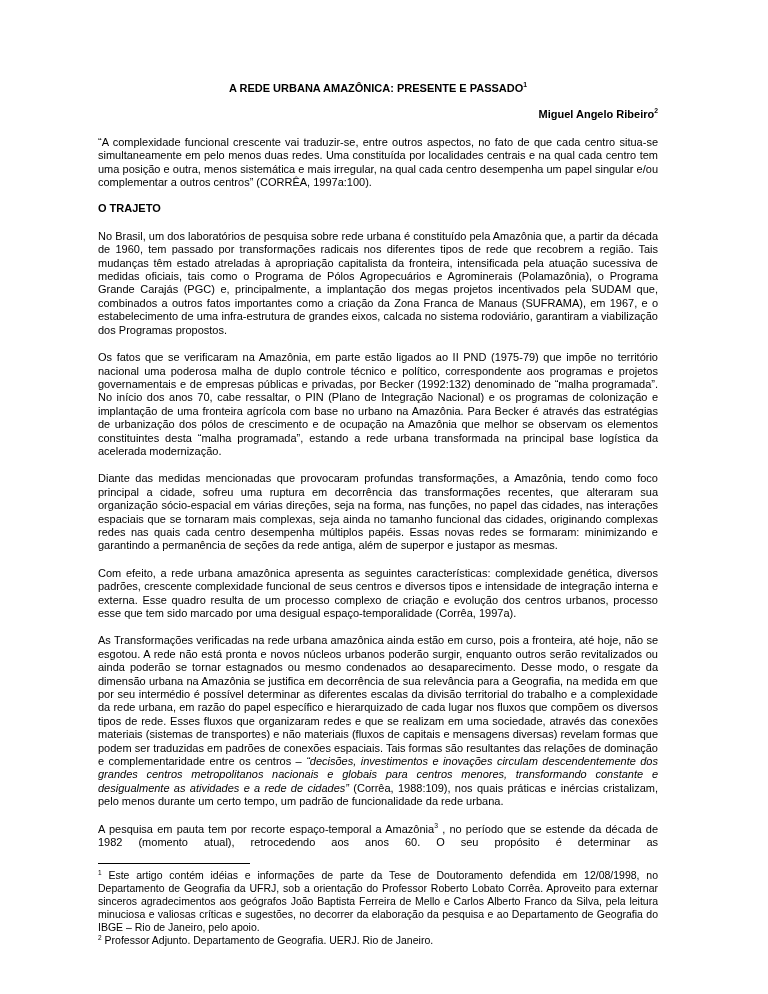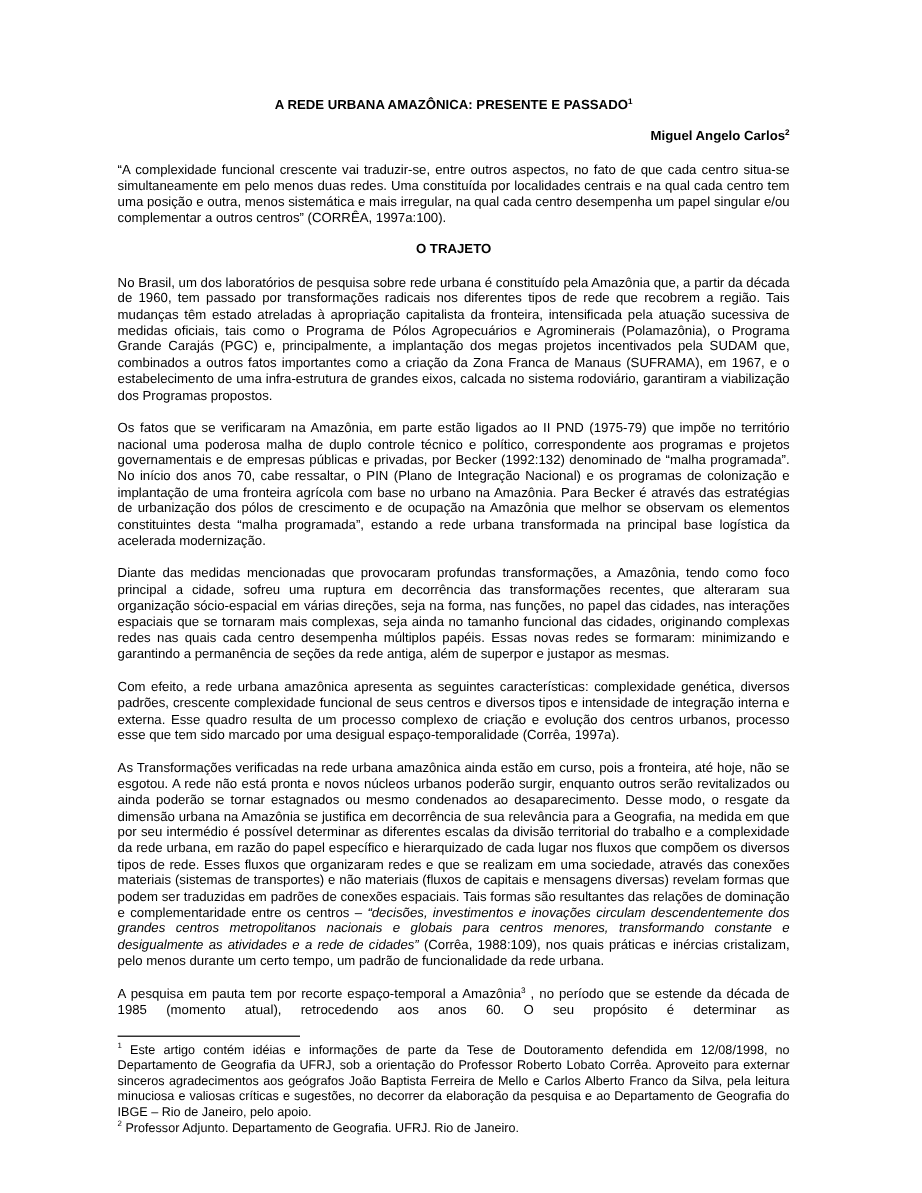--- a/index.html
+++ b/index.html
@@ -28,21 +28,20 @@
   }
   .author {
     font-weight: bold;
     text-align: right;
     margin: 0 0 13px 0;
   }
   .section-heading {
     font-size: 11px;
     font-weight: bold;
     margin: 0 0 13px 0;
-    text-align: center;
   }
   .para {
     text-align: justify;
     margin: 14px 0 13px 0;
   }
   .justify-last {
     text-align-last: justify;
   }
   sup {
     font-size: 0.62em;
@@ -64,37 +63,37 @@
     margin: 0;
   }
 </style>
 </head>
 <body>
 
 <div class="page">
 
   <h1 class="title"><span>A REDE URBANA AMAZÔNICA: PRESENTE E PASSADO</span><sup>1</sup></h1>
 
-  <p class="author"><span>Miguel Angelo Carlos</span><sup>2</sup></p>
+  <p class="author"><span>Miguel Angelo Ribeiro</span><sup>2</sup></p>
 
   <p class="para"><span>“A complexidade funcional crescente vai traduzir-se, entre outros aspectos, no fato de que cada centro situa-se simultaneamente em pelo menos duas redes. Uma constituída por localidades centrais e na qual cada centro tem uma posição e outra, menos sistemática e mais irregular, na qual cada centro desempenha um papel singular e/ou complementar a outros centros” (CORRÊA, 1997a:100).</span></p>
 
   <h2 class="section-heading">O TRAJETO</h2>
 
   <p class="para"><span>No Brasil, um dos laboratórios de pesquisa sobre rede urbana é constituído pela Amazônia que, a partir da década de 1960, tem passado por transformações radicais nos diferentes tipos de rede que recobrem a região. Tais mudanças têm estado atreladas à apropriação capitalista da fronteira, intensificada pela atuação sucessiva de medidas oficiais, tais como o Programa de Pólos Agropecuários e Agrominerais (Polamazônia), o Programa Grande Carajás (PGC) e, principalmente, a implantação dos megas projetos incentivados pela SUDAM que, combinados a outros fatos importantes como a criação da Zona Franca de Manaus (SUFRAMA), em 1967, e o estabelecimento de uma infra-estrutura de grandes eixos, calcada no sistema rodoviário, garantiram a viabilização dos Programas propostos.</span></p>
 
   <p class="para"><span>Os fatos que se verificaram na Amazônia, em parte estão ligados ao II PND (1975-79) que impõe no território nacional uma poderosa malha de duplo controle técnico e político, correspondente aos programas e projetos governamentais e de empresas públicas e privadas, por Becker (1992:132) denominado de “malha programada”. No início dos anos 70, cabe ressaltar, o PIN (Plano de Integração Nacional) e os programas de colonização e implantação de uma fronteira agrícola com base no urbano na Amazônia. Para Becker é através das estratégias de urbanização dos pólos de crescimento e de ocupação na Amazônia que melhor se observam os elementos constituintes desta “malha programada”, estando a rede urbana transformada na principal base logística da acelerada modernização.</span></p>
 
   <p class="para"><span>Diante das medidas mencionadas que provocaram profundas transformações, a Amazônia, tendo como foco principal a cidade, sofreu uma ruptura em decorrência das transformações recentes, que alteraram sua organização sócio-espacial em várias direções, seja na forma, nas funções, no papel das cidades, nas interações espaciais que se tornaram mais complexas, seja ainda no tamanho funcional das cidades, originando complexas redes nas quais cada centro desempenha múltiplos papéis. Essas novas redes se formaram: minimizando e garantindo a permanência de seções da rede antiga, além de superpor e justapor as mesmas.</span></p>
 
   <p class="para"><span>Com efeito, a rede urbana amazônica apresenta as seguintes características: complexidade genética, diversos padrões, crescente complexidade funcional de seus centros e diversos tipos e intensidade de integração interna e externa. Esse quadro resulta de um processo complexo de criação e evolução dos centros urbanos, processo esse que tem sido marcado por uma desigual espaço-temporalidade (Corrêa, 1997a).</span></p>
 
   <p class="para"><span>As Transformações verificadas na rede urbana amazônica ainda estão em curso, pois a fronteira, até hoje, não se esgotou. A rede não está pronta e novos núcleos urbanos poderão surgir, enquanto outros serão revitalizados ou ainda poderão se tornar estagnados ou mesmo condenados ao desaparecimento. Desse modo, o resgate da dimensão urbana na Amazônia se justifica em decorrência de sua relevância para a Geografia, na medida em que por seu intermédio é possível determinar as diferentes escalas da divisão territorial do trabalho e a complexidade da rede urbana, em razão do papel específico e hierarquizado de cada lugar nos fluxos que compõem os diversos tipos de rede. Esses fluxos que organizaram redes e que se realizam em uma sociedade, através das conexões materiais (sistemas de transportes) e não materiais (fluxos de capitais e mensagens diversas) revelam formas que podem ser traduzidas em padrões de conexões espaciais. Tais formas são resultantes das relações de dominação e complementaridade entre os centros – </span><i>“decisões, investimentos e inovações circulam descendentemente dos grandes centros metropolitanos nacionais e globais para centros menores, transformando constante e desigualmente as atividades e a rede de cidades”</i><span> (Corrêa, 1988:109), nos quais práticas e inércias cristalizam, pelo menos durante um certo tempo, um padrão de funcionalidade da rede urbana.</span></p>
 
-  <p class="para justify-last"><span>A pesquisa em pauta tem por recorte espaço-temporal a Amazônia</span><sup>3</sup><span> , no período que se estende da década de 1985 (momento atual), retrocedendo aos anos 60. O seu propósito é determinar as</span></p>
+  <p class="para justify-last"><span>A pesquisa em pauta tem por recorte espaço-temporal a Amazônia</span><sup>3</sup><span> , no período que se estende da década de 1982 (momento atual), retrocedendo aos anos 60. O seu propósito é determinar as</span></p>
 
   <div class="footnote-sep"></div>
 
   <p class="footnote"><sup>1</sup><span> Este artigo contém idéias e informações de parte da Tese de Doutoramento defendida em 12/08/1998, no Departamento de Geografia da UFRJ, sob a orientação do Professor Roberto Lobato Corrêa. Aproveito para externar sinceros agradecimentos aos geógrafos João Baptista Ferreira de Mello e Carlos Alberto Franco da Silva, pela leitura minuciosa e valiosas críticas e sugestões, no decorrer da elaboração da pesquisa e ao Departamento de Geografia do IBGE – Rio de Janeiro, pelo apoio.</span></p>
 
-  <p class="footnote"><sup>2</sup><span> Professor Adjunto. Departamento de Geografia. UFRJ. Rio de Janeiro.</span></p>
+  <p class="footnote"><sup>2</sup><span> Professor Adjunto. Departamento de Geografia. UERJ. Rio de Janeiro.</span></p>
 
 </div>
 
 </body></html>

